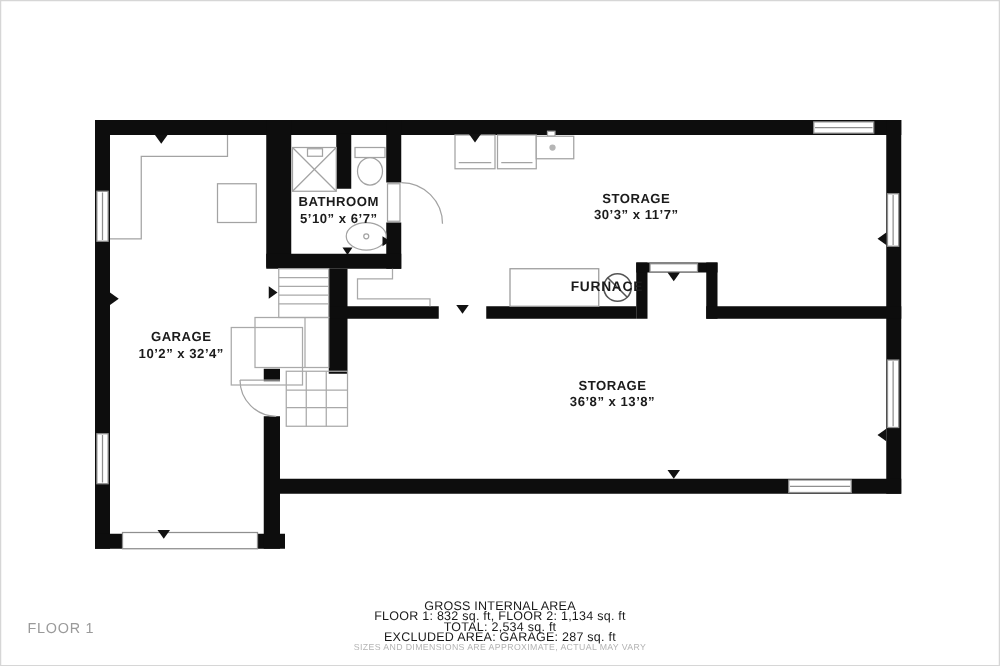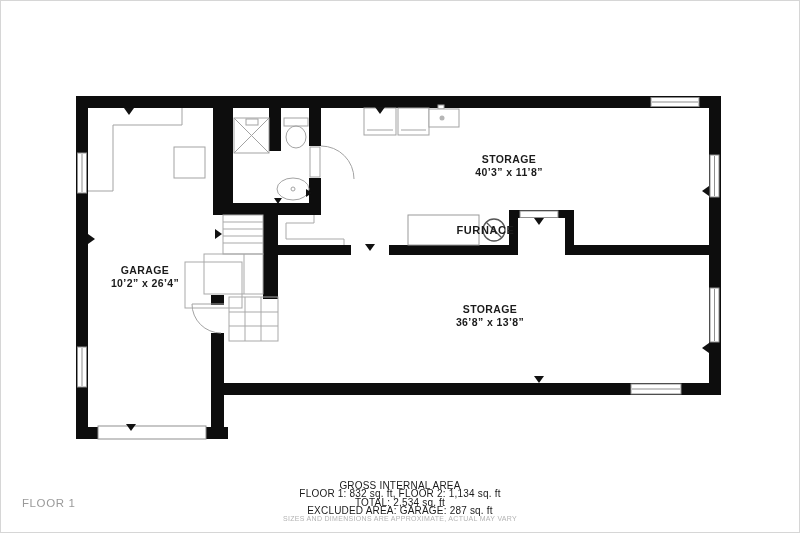--- a/index.html
+++ b/index.html
@@ -148,27 +148,31 @@
       <path d="M708,342 v10 l-7,-5 z"></path>
       <path d="M87,233 v10 l7,-5 z"></path>
       <path d="M214,228 v10 l7,-5 z"></path>
       <path d="M305,188 l6,4 l-6,4 z"></path>
       <path d="M273,197 h8 l-4,6 z"></path>
     </g>
   </svg>
 
   <div class="room-label" style="left:84px; top:263px; width:120px;">
     <div>GARAGE</div>
-    <div>10’2” x 26’4”</div>
+    <div>10’2” x 32’4”</div>
   </div>
 
+  <div class="room-label" style="left:224px; top:155px; width:92px;">
+    <div>BATHROOM</div>
+    <div>5’10” x 6’7”</div>
+  </div>
 
   <div class="room-label" style="left:428px; top:152px; width:160px;">
     <div>STORAGE</div>
-    <div>40’3” x 11’8”</div>
+    <div>30’3” x 11’7”</div>
   </div>
 
   <div class="room-label" style="left:409px; top:302px; width:160px;">
     <div>STORAGE</div>
     <div>36’8” x 13’8”</div>
   </div>
 
   <div class="furnace-label">FURNACE</div>
 
 

